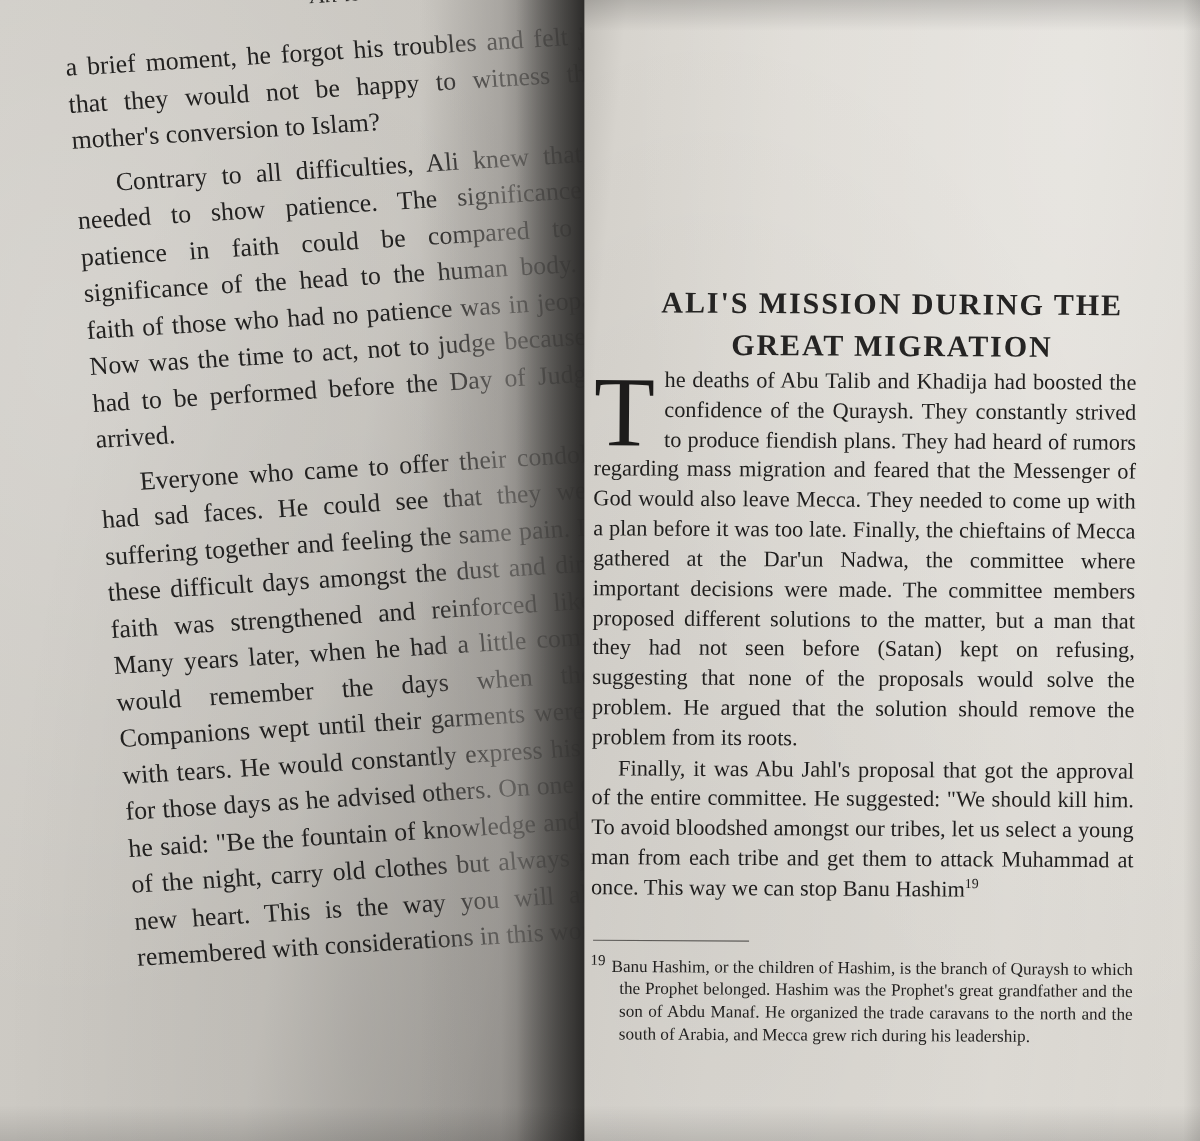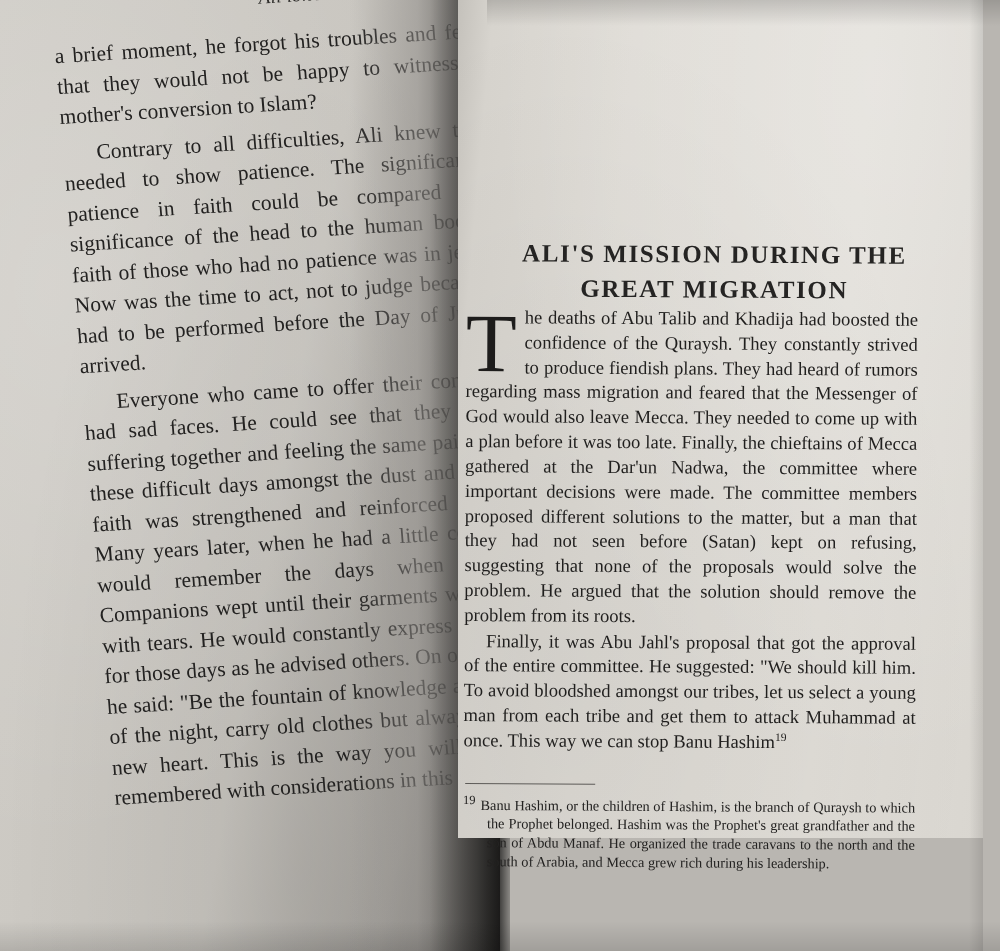--- a/index.html
+++ b/index.html
@@ -92,26 +92,25 @@
     top: 0;
     width: 80px;
     height: 951px;
     background: linear-gradient(90deg, rgba(0,0,0,0) 0%, rgba(0,0,0,0.42) 60%, rgba(0,0,0,0.62) 88%, rgba(0,0,0,0.25) 100%);
     pointer-events: none;
   }
 
   
   .right-page {
     position: absolute;
-    left: 458px;
+    left: 487px;
     top: 0;
     width: 513px;
-    height: 838px;
+    height: 951px;
     background: linear-gradient(95deg, #c4c1bb 0%, #d7d4ce 6%, #dedbd5 30%, #e0ddd7 70%, #d9d6d0 100%);
-    padding-left: 12px;
   }
   .right-page .paper-grain {
     position: absolute;
     inset: 0;
     background:
       radial-gradient(ellipse at 80% 10%, rgba(255,255,255,0.25), rgba(255,255,255,0) 65%),
       radial-gradient(ellipse at 20% 80%, rgba(0,0,0,0.05), rgba(0,0,0,0) 70%);
     pointer-events: none;
   }
   .right-inner {

